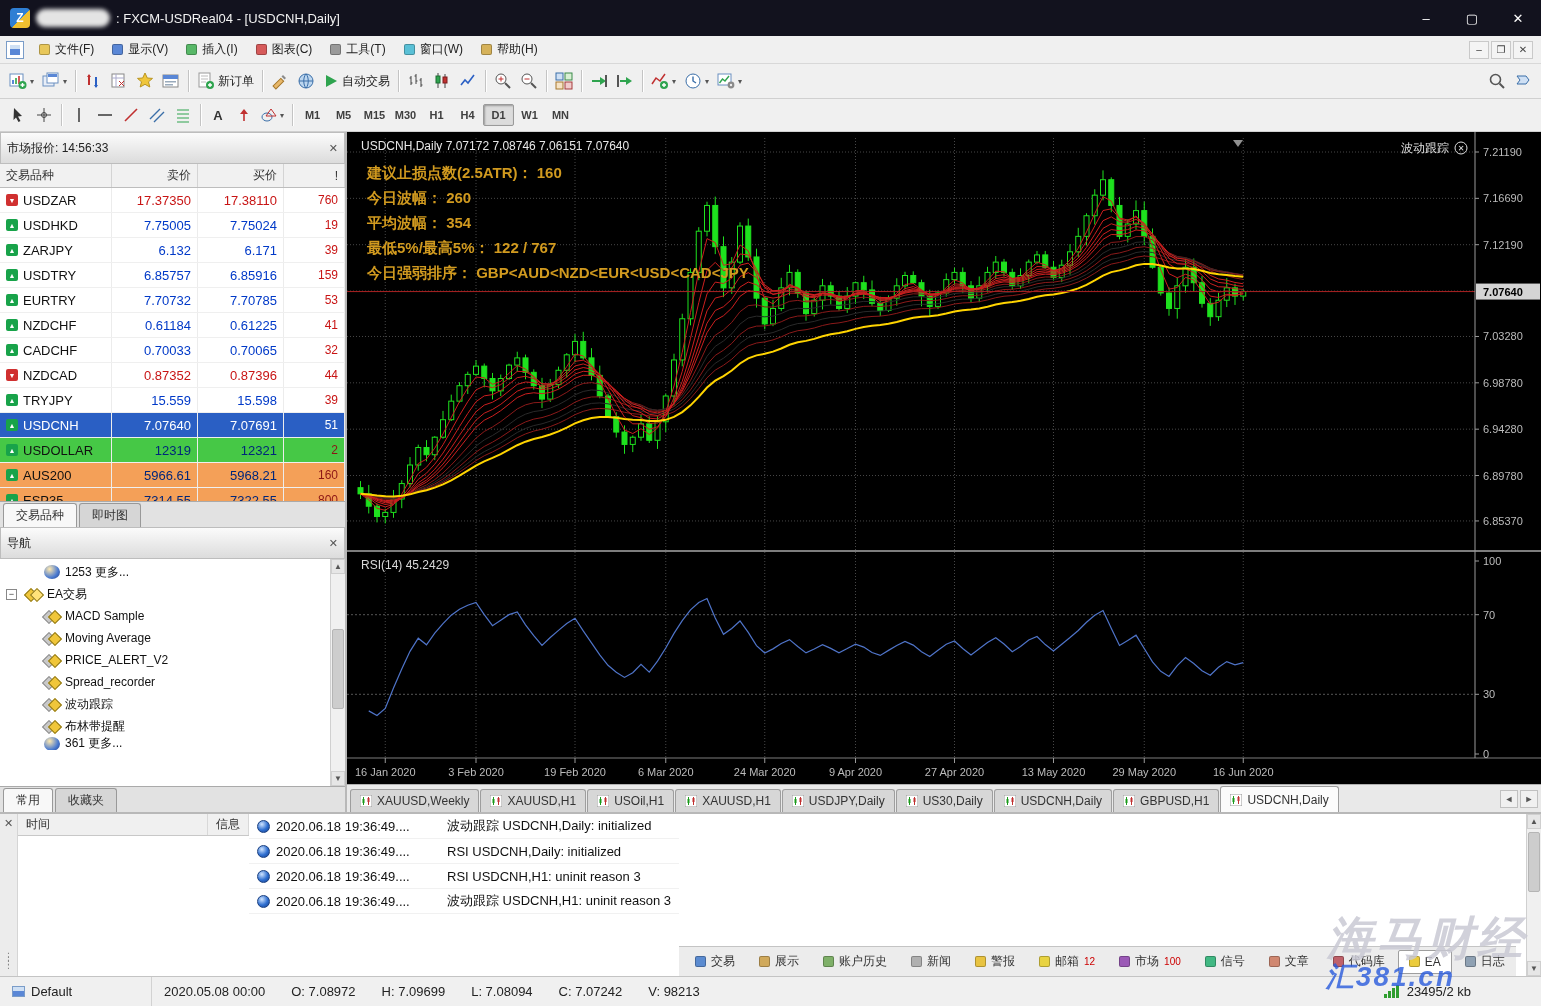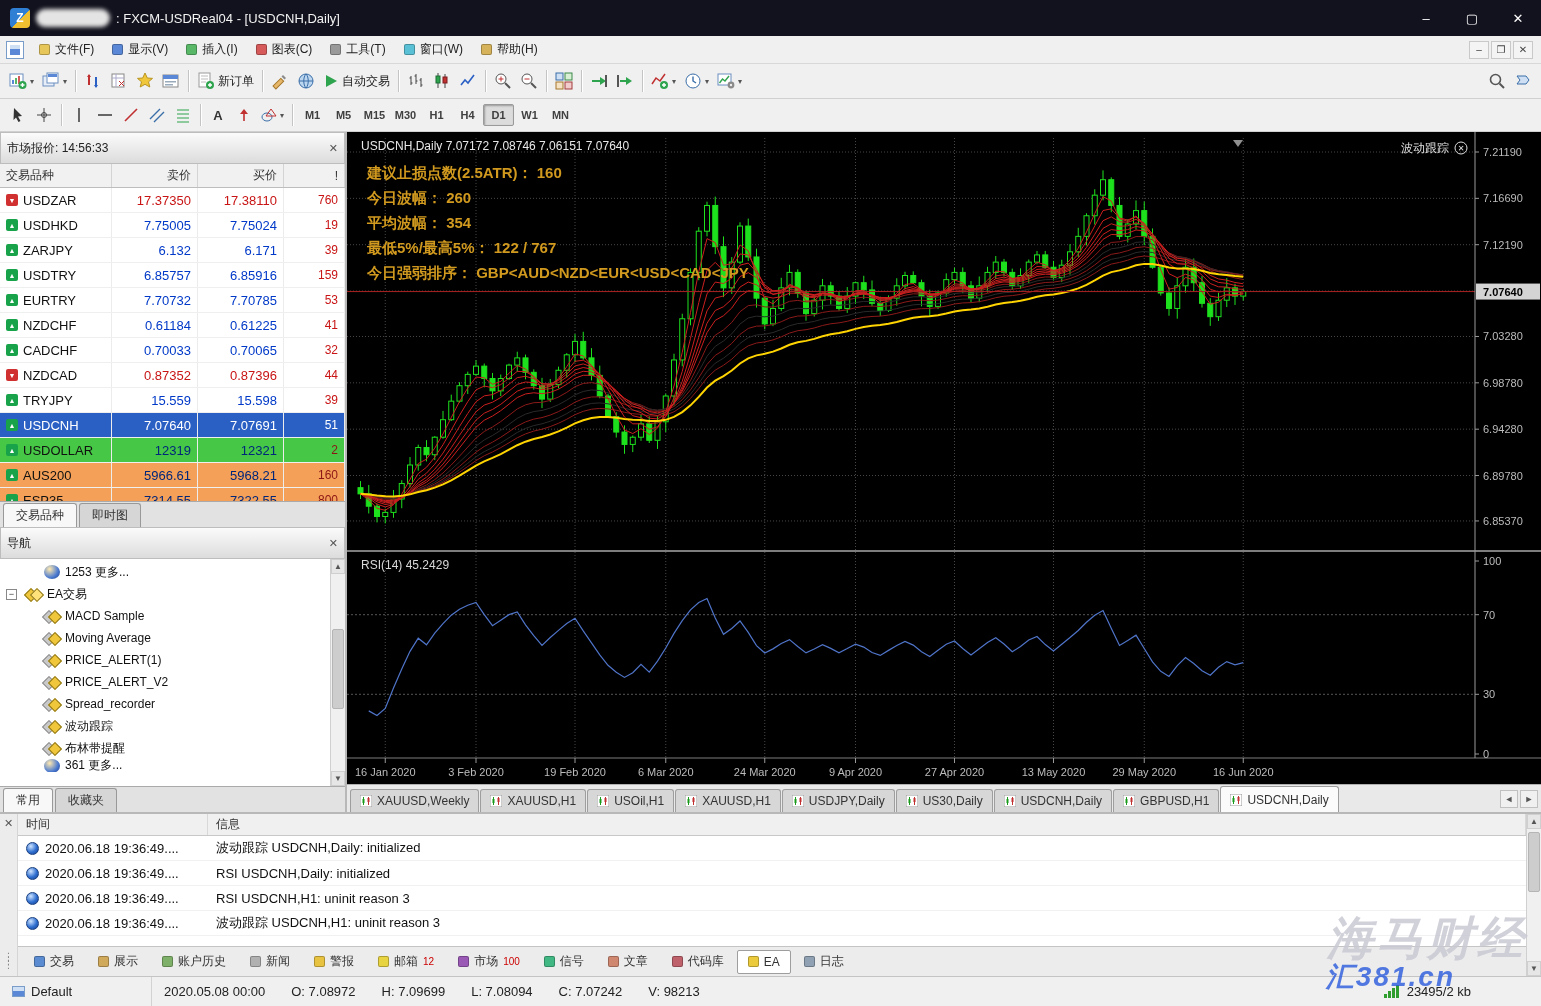--- a/index.html
+++ b/index.html
@@ -102,21 +102,21 @@
   .chart-tab{display:flex;align-items:center;gap:5px;height:23px;padding:0 9px;background:#d7d7d7;border:1px solid #9e9e9e;border-bottom:none;margin-right:1px;font-size:12px;color:#333;border-radius:3px 3px 0 0;white-space:nowrap}
   .chart-tab[data-active="1"]{background:#fbfbfb;height:26px}
   .tabbar-arrows{margin-left:auto;display:flex;gap:2px;align-self:center}
   .tabbar-arrows .arr{width:18px;height:18px;display:flex;align-items:center;justify-content:center;font-size:9px;color:#555;border:1px solid #c0c0c0;background:#f0f0f0}
 
   
   .terminal{flex:0 0 164px;display:flex;background:#fff;border-top:2px solid #b8b8b8;position:relative}
   .term-gutter{width:18px;background:#ececec;border-right:1px solid #d5d5d5;display:flex;flex-direction:column;align-items:center;padding:3px 0}
   .term-close{font-size:11px;color:#555}
   .term-grip{margin-top:auto;color:#888;font-size:10px;line-height:4px;padding-bottom:6px;text-align:center}
-  .term-body{flex:1;display:flex;flex-direction:column;min-width:0}
+  .term-body{flex:1;display:flex;flex-direction:row;min-width:0}
   .term-header{height:22px;display:grid;grid-template-columns:190px 1fr;background:#f0f0f0;border-bottom:1px solid #c8c8c8}
   .term-header .col{display:flex;align-items:center;padding:0 8px;border-right:1px solid #d8d8d8;font-size:12px;color:#333}
   .term-row{height:25px;display:grid;grid-template-columns:190px 1fr;border-bottom:1px solid #f1f1f1}
   .term-row .cell{display:flex;align-items:center;gap:6px;padding:0 8px;font-size:13px;color:#111;white-space:nowrap;overflow:hidden}
   .term-ico{width:13px;height:13px;border-radius:50%;background:radial-gradient(circle at 35% 30%,#cfe4ff,#2f6fd0 55%,#17408f);border:1px solid #1a3f80;flex:0 0 13px}
   .term-tabbar{margin-top:auto;height:30px;background:#ececec;border-top:1px solid #c4c4c4;display:flex;align-items:center;padding-left:5px;gap:2px}
   .term-tab{display:flex;align-items:center;gap:5px;height:24px;padding:0 10px;font-size:12px;color:#333;border:1px solid transparent;border-radius:2px}
   .term-tab[data-active="1"]{background:#fff;border-color:#9e9e9e}
   .term-tab-ico{width:11px;height:11px;border-radius:2px;border:1px solid rgba(0,0,0,.25)}
   .term-tab-ico[data-ico="trade"]{background:#5b8bd0}.term-tab-ico[data-ico="expo"]{background:#d0a95b}
@@ -640,25 +640,20 @@
                 <span class="nav-ico"></span>
                 <span>MACD Sample</span>
               </div>
 
               <div class="nav-item" data-icon="ea" data-indent="1" data-exp="">
 
                 <span class="nav-ico"></span>
                 <span>Moving Average</span>
               </div>
 
-              <div class="nav-item" data-icon="ea" data-indent="1" data-exp="">
-
-                <span class="nav-ico"></span>
-                <span>PRICE_ALERT(1)</span>
-              </div>
 
               <div class="nav-item" data-icon="ea" data-indent="1" data-exp="">
 
                 <span class="nav-ico"></span>
                 <span>PRICE_ALERT_V2</span>
               </div>
 
               <div class="nav-item" data-icon="ea" data-indent="1" data-exp="">
 
                 <span class="nav-ico"></span>

